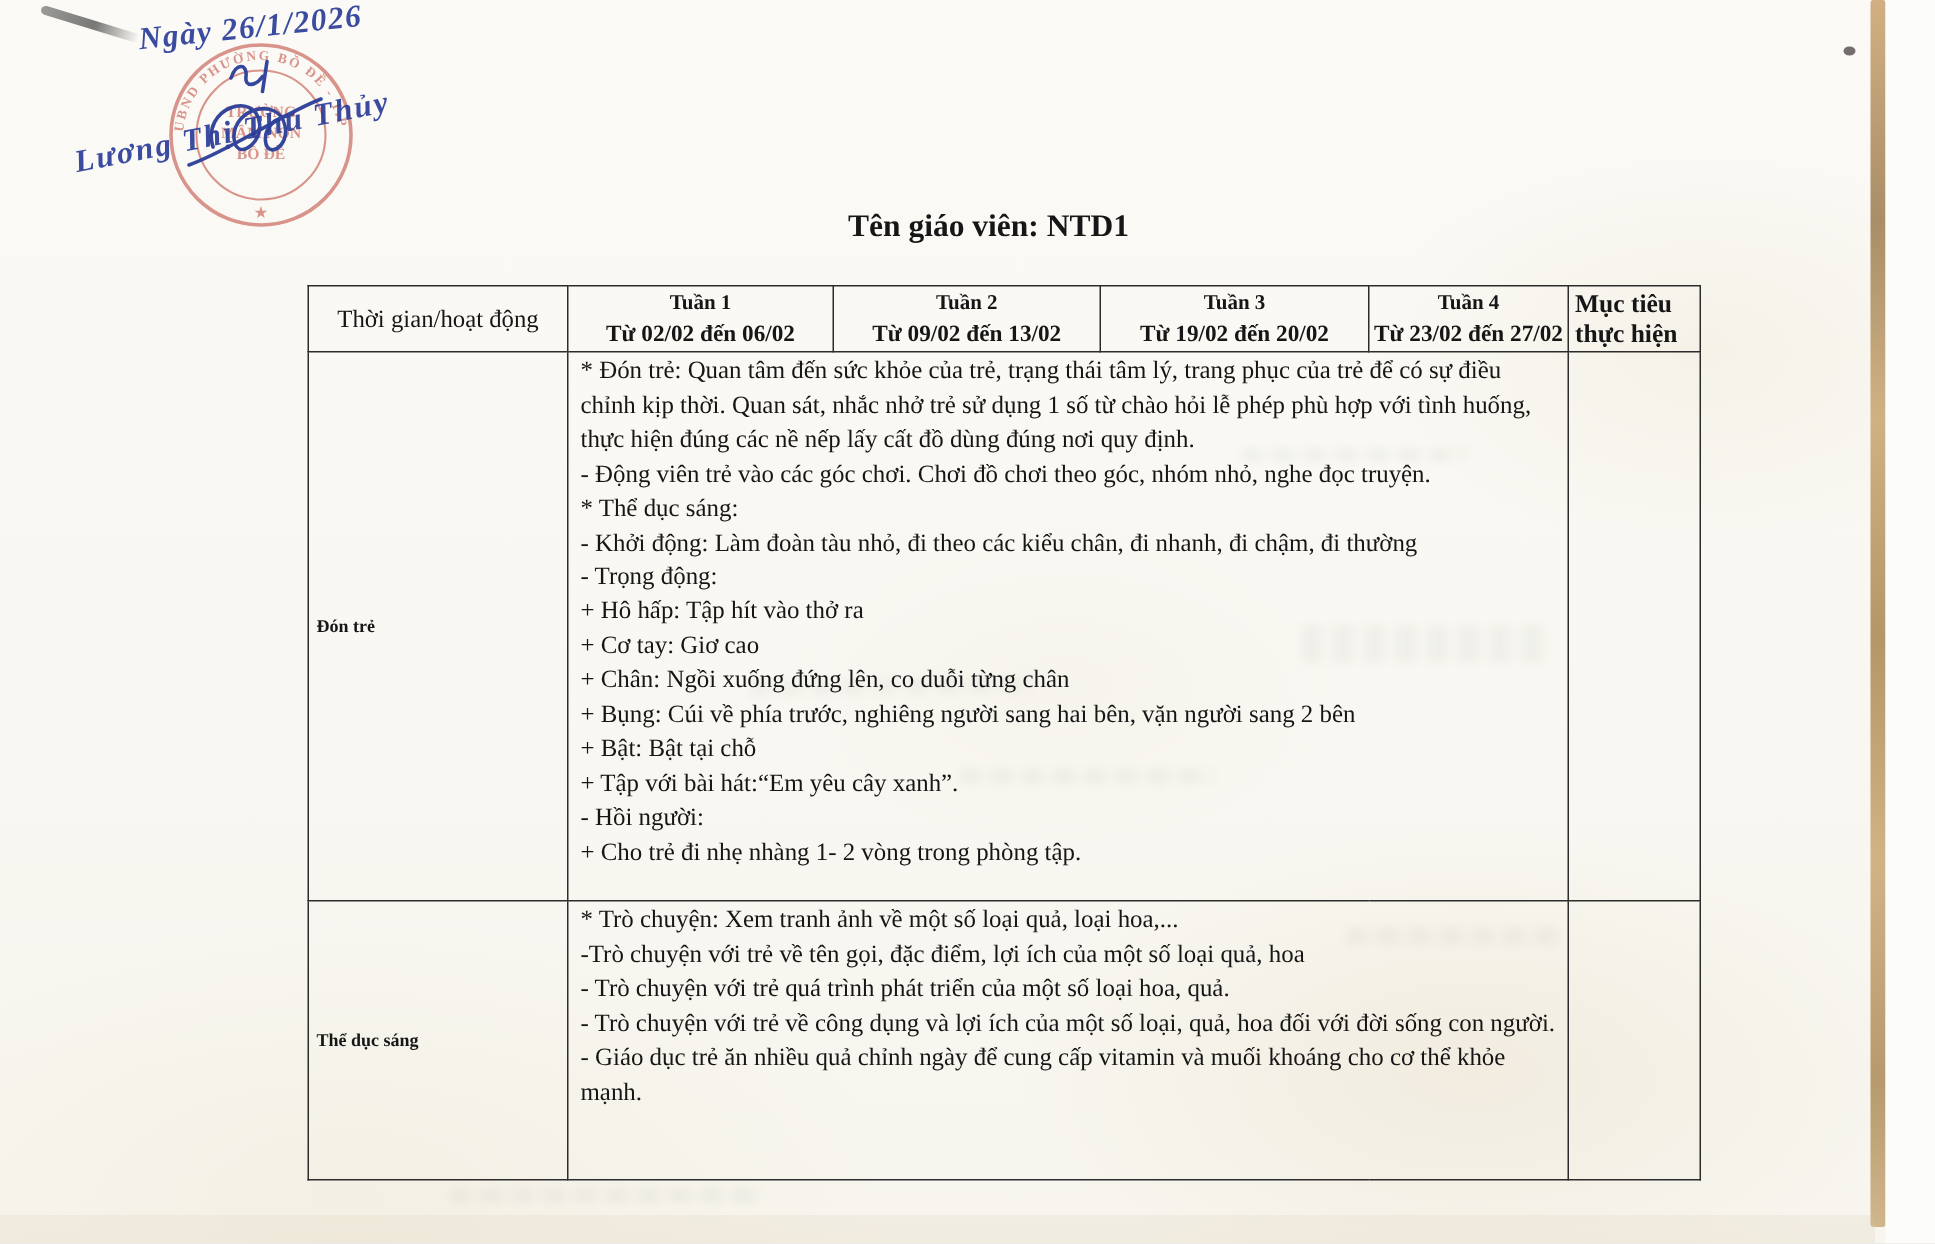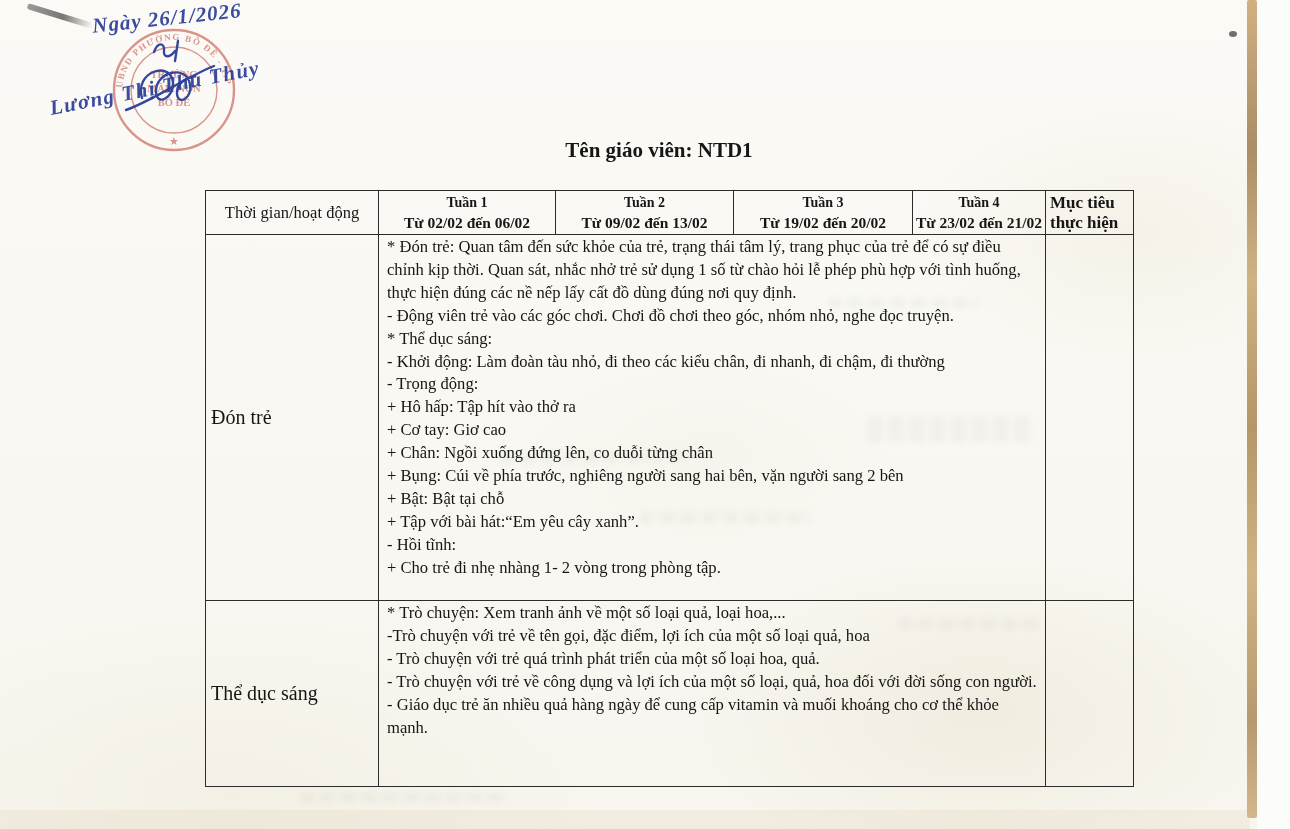--- a/index.html
+++ b/index.html
@@ -47,21 +47,21 @@
 
   
   table.plan { position:absolute; left:205px; top:190px; width:928px; border-collapse:collapse; table-layout:fixed; }
   table.plan th, table.plan td { border:1.6px solid #2c2c2c; overflow:hidden; }
   thead th { height:41px; padding:1px 2px; text-align:center; vertical-align:middle; font-weight:normal; }
   .col0-h { font-size:16.5px; }
   .week-title { font-weight:bold; font-size:14px; line-height:20px; }
   .week-dates { font-weight:bold; font-size:15.5px; line-height:19px; }
   .goal-h { font-weight:bold; font-size:17px; line-height:20px; text-align:left; padding-left:4px; }
   tr.r0 { height:366px; } tr.r1 { height:186px; }
-  td.label { font-weight:normal; font-size:20px; padding:2px 2px 2px 5px; vertical-align:middle; }
+  td.label { font-weight:bold; font-size:12px; padding:2px 2px 2px 5px; vertical-align:middle; }
   td.content { padding:1px 6px 1px 8px; font-size:16.6px; line-height:22.9px; vertical-align:top; }
   td.content p { margin:0; }
   td.goalcell { background:transparent; }
 </style>
 </head>
 <body>
 
 <div class="page">
 
   <div class="streak"></div>
@@ -126,52 +126,52 @@
         <th>
           <div class="week-title">Tuần 2</div>
           <div class="week-dates">Từ 09/02 đến 13/02</div>
         </th>
         <th>
           <div class="week-title">Tuần 3</div>
           <div class="week-dates">Từ 19/02 đến 20/02</div>
         </th>
         <th>
           <div class="week-title">Tuần 4</div>
-          <div class="week-dates">Từ 23/02 đến 21/02</div>
+          <div class="week-dates">Từ 23/02 đến 27/02</div>
         </th>
         <th class="goal-h">Mục tiêu thực hiện</th>
       </tr>
     </thead>
     <tbody>
       <tr class="r0">
         <td class="label">Đón trẻ</td>
         <td class="content" colspan="4">
           <p>* Đón trẻ: Quan tâm đến sức khỏe của trẻ, trạng thái tâm lý, trang phục của trẻ để có sự điều chỉnh kịp thời. Quan sát, nhắc nhở trẻ sử dụng 1 số từ chào hỏi lễ phép phù hợp với tình huống, thực hiện đúng các nề nếp lấy cất đồ dùng đúng nơi quy định.</p>
           <p>- Động viên trẻ vào các góc chơi. Chơi đồ chơi theo góc, nhóm nhỏ, nghe đọc truyện.</p>
           <p>* Thể dục sáng:</p>
           <p>- Khởi động: Làm đoàn tàu nhỏ, đi theo các kiểu chân, đi nhanh, đi chậm, đi thường</p>
           <p>- Trọng động:</p>
           <p>+ Hô hấp: Tập hít vào thở ra</p>
           <p>+ Cơ tay: Giơ cao</p>
           <p>+ Chân: Ngồi xuống đứng lên, co duỗi từng chân</p>
           <p>+ Bụng: Cúi về phía trước, nghiêng người sang hai bên, vặn người sang 2 bên</p>
           <p>+ Bật: Bật tại chỗ</p>
           <p>+ Tập với bài hát:“Em yêu cây xanh”.</p>
-          <p>- Hồi tĩnh:</p>
+          <p>- Hồi người:</p>
           <p>+ Cho trẻ đi nhẹ nhàng 1- 2 vòng trong phòng tập.</p>
         </td>
         <td class="goalcell"></td>
       </tr>
       <tr class="r1">
         <td class="label">Thể dục sáng</td>
         <td class="content" colspan="4">
           <p>* Trò chuyện: Xem tranh ảnh về một số loại quả, loại hoa,...</p>
           <p>-Trò chuyện với trẻ về tên gọi, đặc điểm, lợi ích của một số loại quả, hoa</p>
           <p>- Trò chuyện với trẻ quá trình phát triển của một số loại hoa, quả.</p>
           <p>- Trò chuyện với trẻ về công dụng và lợi ích của một số loại, quả, hoa đối với đời sống con người.</p>
-          <p>- Giáo dục trẻ ăn nhiều quả hàng ngày để cung cấp vitamin và muối khoáng cho cơ thể khỏe mạnh.</p>
+          <p>- Giáo dục trẻ ăn nhiều quả chỉnh ngày để cung cấp vitamin và muối khoáng cho cơ thể khỏe mạnh.</p>
         </td>
         <td class="goalcell"></td>
       </tr>
     </tbody>
   </table>
 
 </div>
 
 </body></html>

